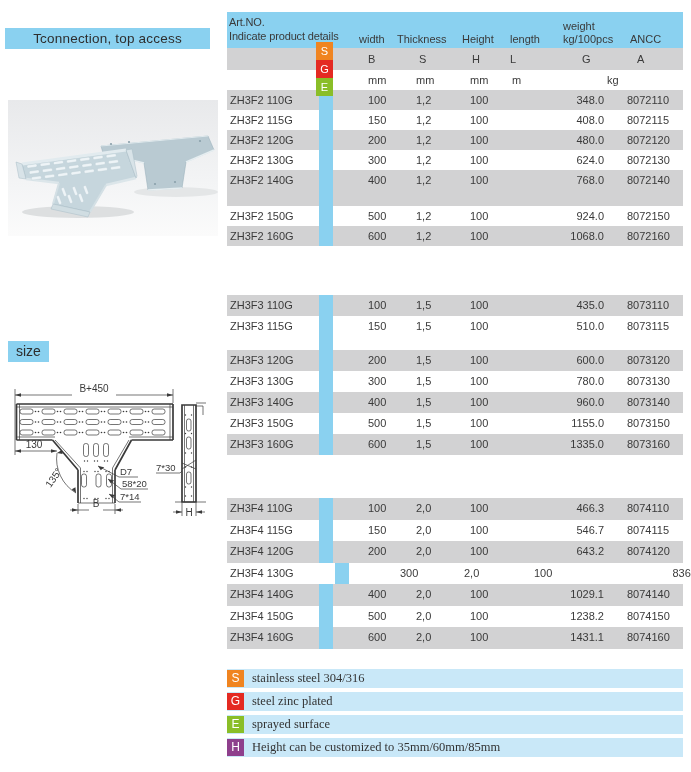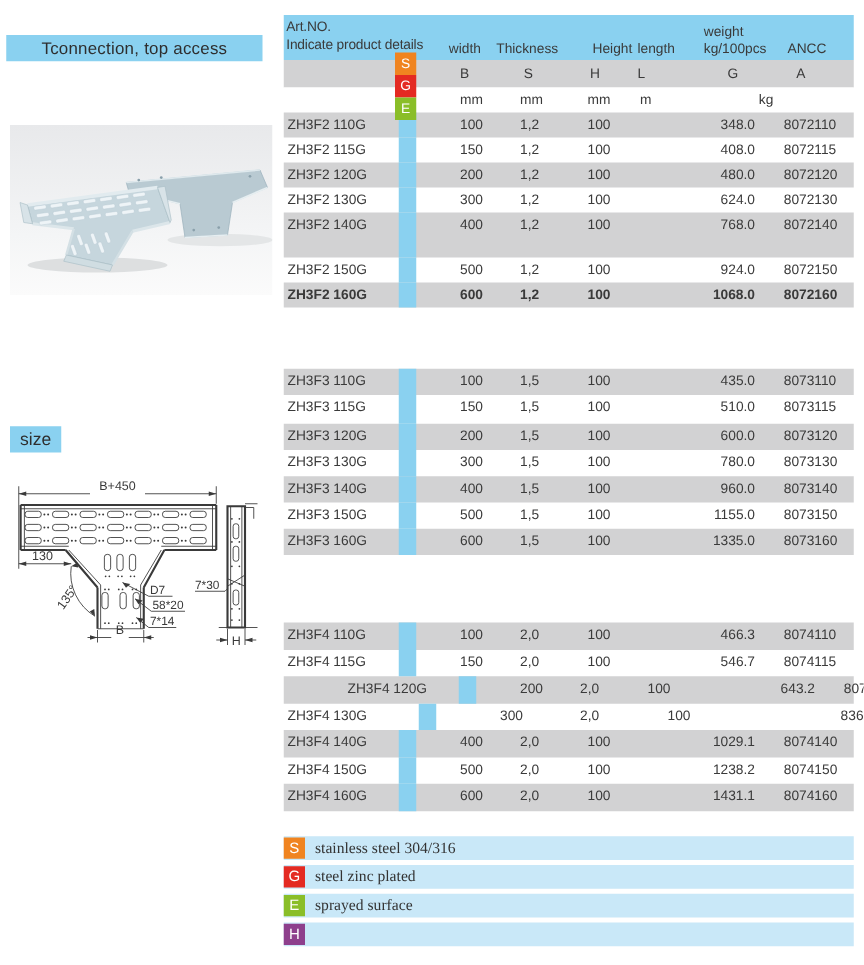--- a/index.html
+++ b/index.html
@@ -14,21 +14,21 @@
               font-size:14px;line-height:20px;padding:0 8px;color:#2e2e2e;}
   .drawing-wrap{position:absolute;left:10px;top:375px;width:210px;height:150px;}
   .drawing-wrap text{font-family:"Liberation Sans",sans-serif;fill:#3a3a3a;}
 
   
   .ptable{position:absolute;left:227px;top:12px;width:456px;height:640px;font-size:11px;}
   .thead{position:absolute;left:0;top:0;width:456px;height:36px;background:var(--blue);}
   .thead .hc{position:absolute;white-space:nowrap;}
   .h-art{left:2px;top:3px;line-height:14px;letter-spacing:-.15px;}
   .h-w{left:132px;bottom:3px;text-align:right;} .h-t{left:170px;bottom:3px;}
-  .h-h{left:247px;bottom:3px;margin-top:36px;} .h-l{left:283px;bottom:3px;}
+  .h-h{left:235px;bottom:3px;margin-top:36px;} .h-l{left:283px;bottom:3px;}
   .h-wt{left:336px;bottom:2px;line-height:13px;}
   .h-a{left:403px;bottom:3px;}
 
   .subhead{position:absolute;left:0;top:36px;width:456px;height:22px;background:var(--row_grey);}
   .subhead span{position:absolute;line-height:22px;}
   .sh-b{left:141px;} .sh-s{left:192px;} .sh-h{left:245px;} .sh-l{left:283px;} .sh-g{left:355px;} .sh-a{left:410px;}
 
   .units{position:absolute;left:0;top:58px;width:456px;height:20px;background:#fff;}
   .units span{position:absolute;line-height:20px;text-align:center;}
   .u-b{left:141px;} .u-s{left:189px;} .u-h{left:243px;} .u-l{left:285px;} .u-g{left:356px;padding-left:24px;}
@@ -375,21 +375,21 @@
           <div class="trow" style="height: 20px; line-height: 20px;">
             <div class="tc c-art">ZH3F2 150G</div>
             <div class="tc c-strip"></div>
             <div class="tc c-w">500</div>
             <div class="tc c-t">1,2</div>
             <div class="tc c-h">100</div>
             <div class="tc c-l"></div>
             <div class="tc c-wt">924.0</div>
             <div class="tc c-a">8072150</div>
           </div>
-          <div class="trow shade" style="height: 20px; line-height: 20px; font-weight: bold;">
+          <div class="trow shade" style="height: 20px; line-height: 20px;">
             <div class="tc c-art">ZH3F2 160G</div>
             <div class="tc c-strip"></div>
             <div class="tc c-w">600</div>
             <div class="tc c-t">1,2</div>
             <div class="tc c-h">100</div>
             <div class="tc c-l"></div>
             <div class="tc c-wt">1068.0</div>
             <div class="tc c-a">8072160</div>
           </div>
         </div>
@@ -397,21 +397,21 @@
           <div class="trow shade" style="height: 21px; line-height: 21px;">
             <div class="tc c-art">ZH3F3 110G</div>
             <div class="tc c-strip"></div>
             <div class="tc c-w">100</div>
             <div class="tc c-t">1,5</div>
             <div class="tc c-h">100</div>
             <div class="tc c-l"></div>
             <div class="tc c-wt">435.0</div>
             <div class="tc c-a">8073110</div>
           </div>
-          <div class="trow" style="height: 23px; line-height: 21px;">
+          <div class="trow" style="height: 34px; line-height: 21px;">
             <div class="tc c-art">ZH3F3 115G</div>
             <div class="tc c-strip"></div>
             <div class="tc c-w">150</div>
             <div class="tc c-t">1,5</div>
             <div class="tc c-h">100</div>
             <div class="tc c-l"></div>
             <div class="tc c-wt">510.0</div>
             <div class="tc c-a">8073115</div>
           </div>
           <div class="trow shade" style="height: 21px; line-height: 21px;">
@@ -479,21 +479,21 @@
           <div class="trow" style="height: 21.5px; line-height: 21.5px;">
             <div class="tc c-art">ZH3F4 115G</div>
             <div class="tc c-strip"></div>
             <div class="tc c-w">150</div>
             <div class="tc c-t">2,0</div>
             <div class="tc c-h">100</div>
             <div class="tc c-l"></div>
             <div class="tc c-wt">546.7</div>
             <div class="tc c-a">8074115</div>
           </div>
-          <div class="trow shade" style="height: 21.5px; line-height: 21.5px; padding-left: 48px;">
+          <div class="trow shade" style="height: 21.5px; line-height: 21.5px;">
             <div class="tc c-art">ZH3F4 120G</div>
             <div class="tc c-strip"></div>
             <div class="tc c-w">200</div>
             <div class="tc c-t">2,0</div>
             <div class="tc c-h">100</div>
             <div class="tc c-l"></div>
             <div class="tc c-wt">643.2</div>
             <div class="tc c-a">8074120</div>
           </div>
           <div class="trow" style="height: 21.5px; line-height: 21.5px; gap: 16px;">
@@ -548,16 +548,17 @@
       <div class="litem">
         <span class="lbox" style="background: rgb(228, 42, 34);">G</span>
         <span class="ltext">steel zinc plated</span>
       </div>
       <div class="litem">
         <span class="lbox" style="background: rgb(138, 190, 40);">E</span>
         <span class="ltext">sprayed surface</span>
       </div>
       <div class="litem">
         <span class="lbox" style="background: rgb(142, 63, 140);">H</span>
+        <span class="ltext">Height can be customized to 35mm/60mm/85mm</span>
       </div>
     </div>
 
 </div>
 
 </body></html>

